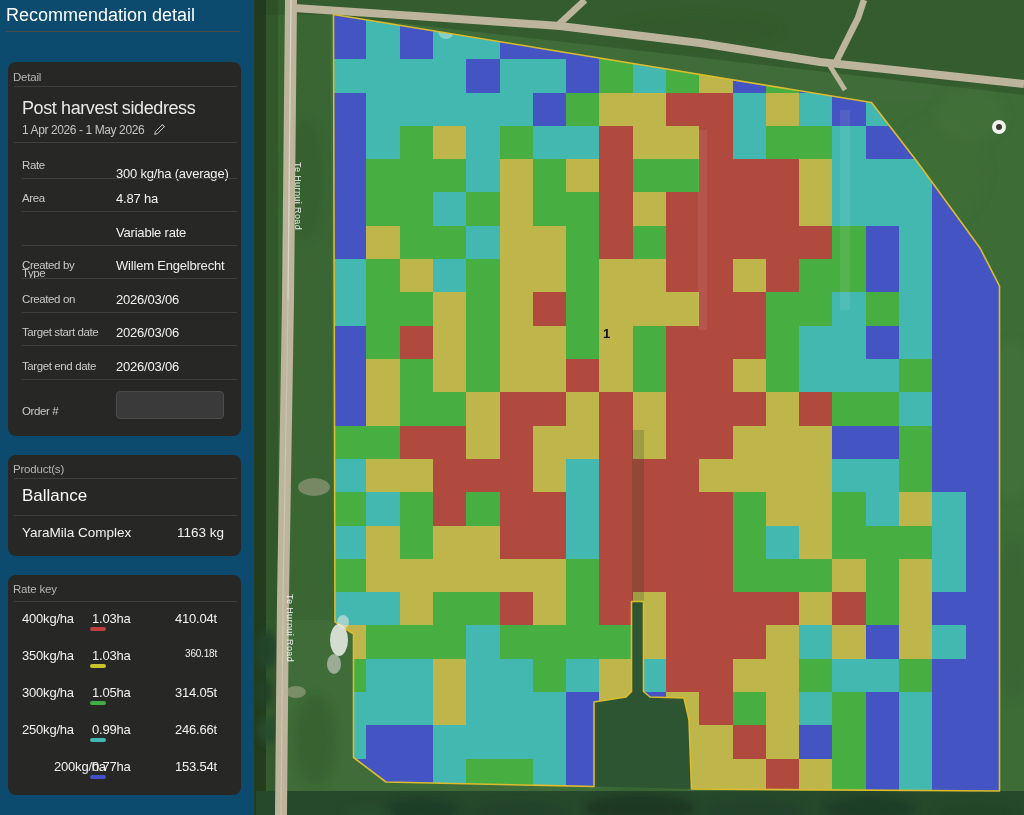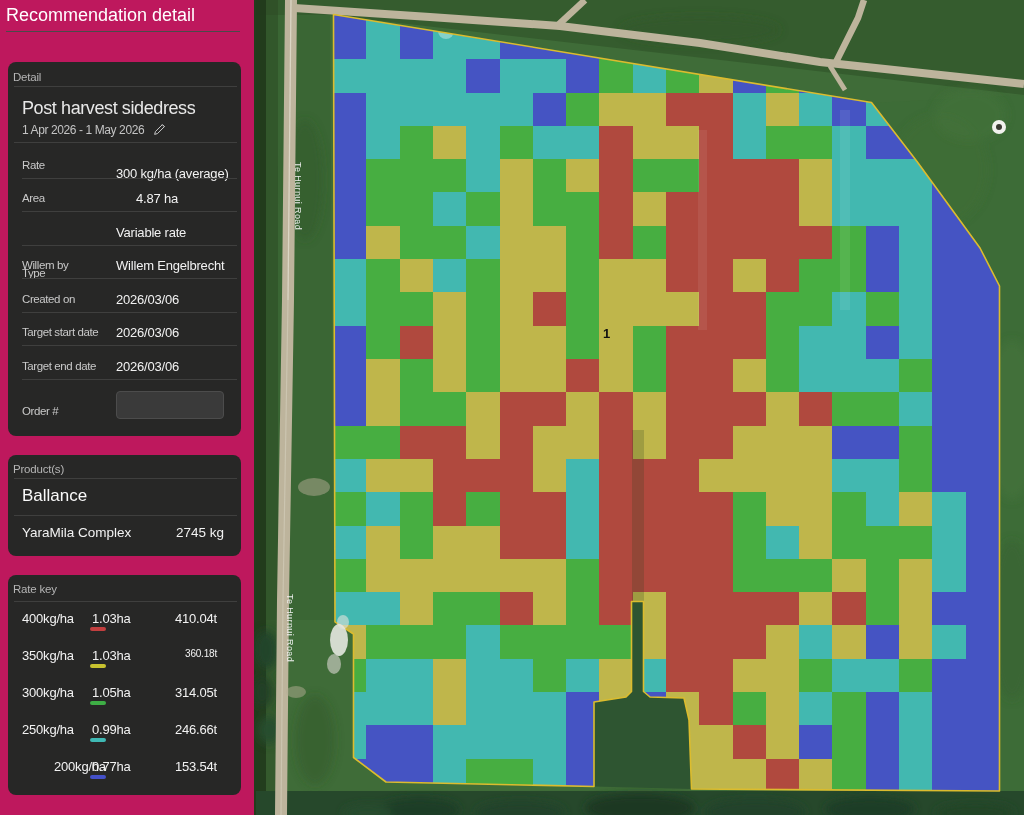--- a/index.html
+++ b/index.html
@@ -1,18 +1,18 @@
 <!DOCTYPE html>
 <html><head><meta charset="utf-8">
 <style>
 * { margin:0; padding:0; box-sizing:border-box; }
 html,body { width:1024px; height:815px; overflow:hidden; background:#000; }
 body { font-family:"Liberation Sans", sans-serif; position:relative; }
 #map { position:absolute; left:0; top:0; width:1024px; height:815px; }
-#sidebar { position:absolute; left:0; top:0; width:254px; height:815px; background:#be185d; }
+#sidebar { position:absolute; left:0; top:0; width:254px; height:815px; background:#0c4a6e; }
 .panel { position:absolute; left:8px; width:233px; background:#272726; border-radius:8px; }
 .sep { position:absolute; height:1px; background:#3f3f3e; }
 .lbl { position:absolute; color:#c9c9c9; font-size:11.5px; letter-spacing:-0.4px; }
 .val { position:absolute; color:#f2f2f2; font-size:13px; letter-spacing:-0.2px; }
 .ptitle { position:absolute; left:5px; color:#b5b5b5; font-size:11.5px; letter-spacing:-0.2px; }
 </style></head>
 <body>
 <div id="map">
     <svg width="1024" height="815" viewBox="0 0 1024 815" style="position:absolute;left:0;top:0">
 <defs>
@@ -543,26 +543,26 @@
     <div style="position:absolute;left:14px;top:61px;font-size:12px;letter-spacing:-0.4px;color:#c4c4c4;">1 Apr 2026 - 1 May 2026
       <svg width="13" height="13" viewBox="0 0 16 16" style="vertical-align:-2px;margin-left:6px">
           <path d="M2 14 L3 10.5 L11.5 2 L14 4.5 L5.5 13 Z M11.5 2 L14 4.5" fill="none" stroke="#cccccc" stroke-width="1.2"></path>
         </svg>
     </div>
     <div class="sep" style="left:6px;top:80px;width:223px;"></div>
     <div class="lbl" style="left:14px;top:97px;">Rate</div>
       <div class="val" style="left:108px;top:104px;">300 kg/ha (average)</div>
     <div class="sep" style="left:14px;top:116px;width:215px;"></div>
     <div class="lbl" style="left:14px;top:130px;">Area</div>
-      <div class="val" style="left:108px;top:129px;margin-left:20px;">4.87 ha</div>
+      <div class="val" style="left:108px;top:129px;">4.87 ha</div>
     <div class="sep" style="left:14px;top:149px;width:215px;"></div>
     <div class="lbl" style="left:14px;top:164px;margin-top:41px;">Type</div>
       <div class="val" style="left:108px;top:163px;">Variable rate</div>
     <div class="sep" style="left:14px;top:183px;width:215px;"></div>
-    <div class="lbl" style="left:14px;top:197px;">Willem by</div>
+    <div class="lbl" style="left:14px;top:197px;">Created by</div>
       <div class="val" style="left:108px;top:196px;">Willem Engelbrecht</div>
     <div class="sep" style="left:14px;top:216px;width:215px;"></div>
     <div class="lbl" style="left:14px;top:231px;">Created on</div>
       <div class="val" style="left:108px;top:230px;">2026/03/06</div>
     <div class="sep" style="left:14px;top:250px;width:215px;"></div>
     <div class="lbl" style="left:14px;top:264px;">Target start date</div>
       <div class="val" style="left:108px;top:263px;">2026/03/06</div>
     <div class="sep" style="left:14px;top:283px;width:215px;"></div>
     <div class="lbl" style="left:14px;top:298px;">Target end date</div>
       <div class="val" style="left:108px;top:297px;">2026/03/06</div>
@@ -570,21 +570,21 @@
     <div class="lbl" style="left:14px;top:343px;">Order #</div>
     <div style="position:absolute;left:108px;top:329px;width:108px;height:28px;background:#3a3a3a;border:1px solid #4c4c4c;border-radius:4px;"></div>
   </div>
 
   <div class="panel" style="top:455px;height:101px;text-align:right;">
     <div class="ptitle" style="top:8px;">Product(s)</div>
     <div class="sep" style="left:6px;top:23px;width:223px;"></div>
     <div style="position:absolute;left:14px;top:31px;font-size:17px;color:#fafafa;">Ballance</div>
     <div class="sep" style="left:6px;top:60px;width:223px;"></div>
     <div class="val" style="left:14px;top:70px;font-size:13.5px;letter-spacing:0">YaraMila Complex</div>
-    <div class="val" style="right:17px;top:70px;font-size:13.5px;letter-spacing:0">2745 kg</div>
+    <div class="val" style="right:17px;top:70px;font-size:13.5px;letter-spacing:0">1163 kg</div>
   </div>
 
   <div class="panel" style="top:575px;height:220px;">
     <div class="ptitle" style="top:8px;">Rate key</div>
     <div class="sep" style="left:6px;top:26px;width:223px;"></div>
     <div class="val" style="left:14px;top:36px;font-size:13px;">400kg/ha</div>
       <div class="val" style="left:84px;top:36px;font-size:13px;">1.03ha</div>
       <div class="val" style="right:24px;top:36px;font-size:13px;">410.04t</div>
     <div style="position:absolute;left:82px;top:52px;width:16px;height:3.5px;border-radius:2px;background:#c23f3f"></div>
     <div class="val" style="left:14px;top:73px;font-size:13px;">350kg/ha</div>

